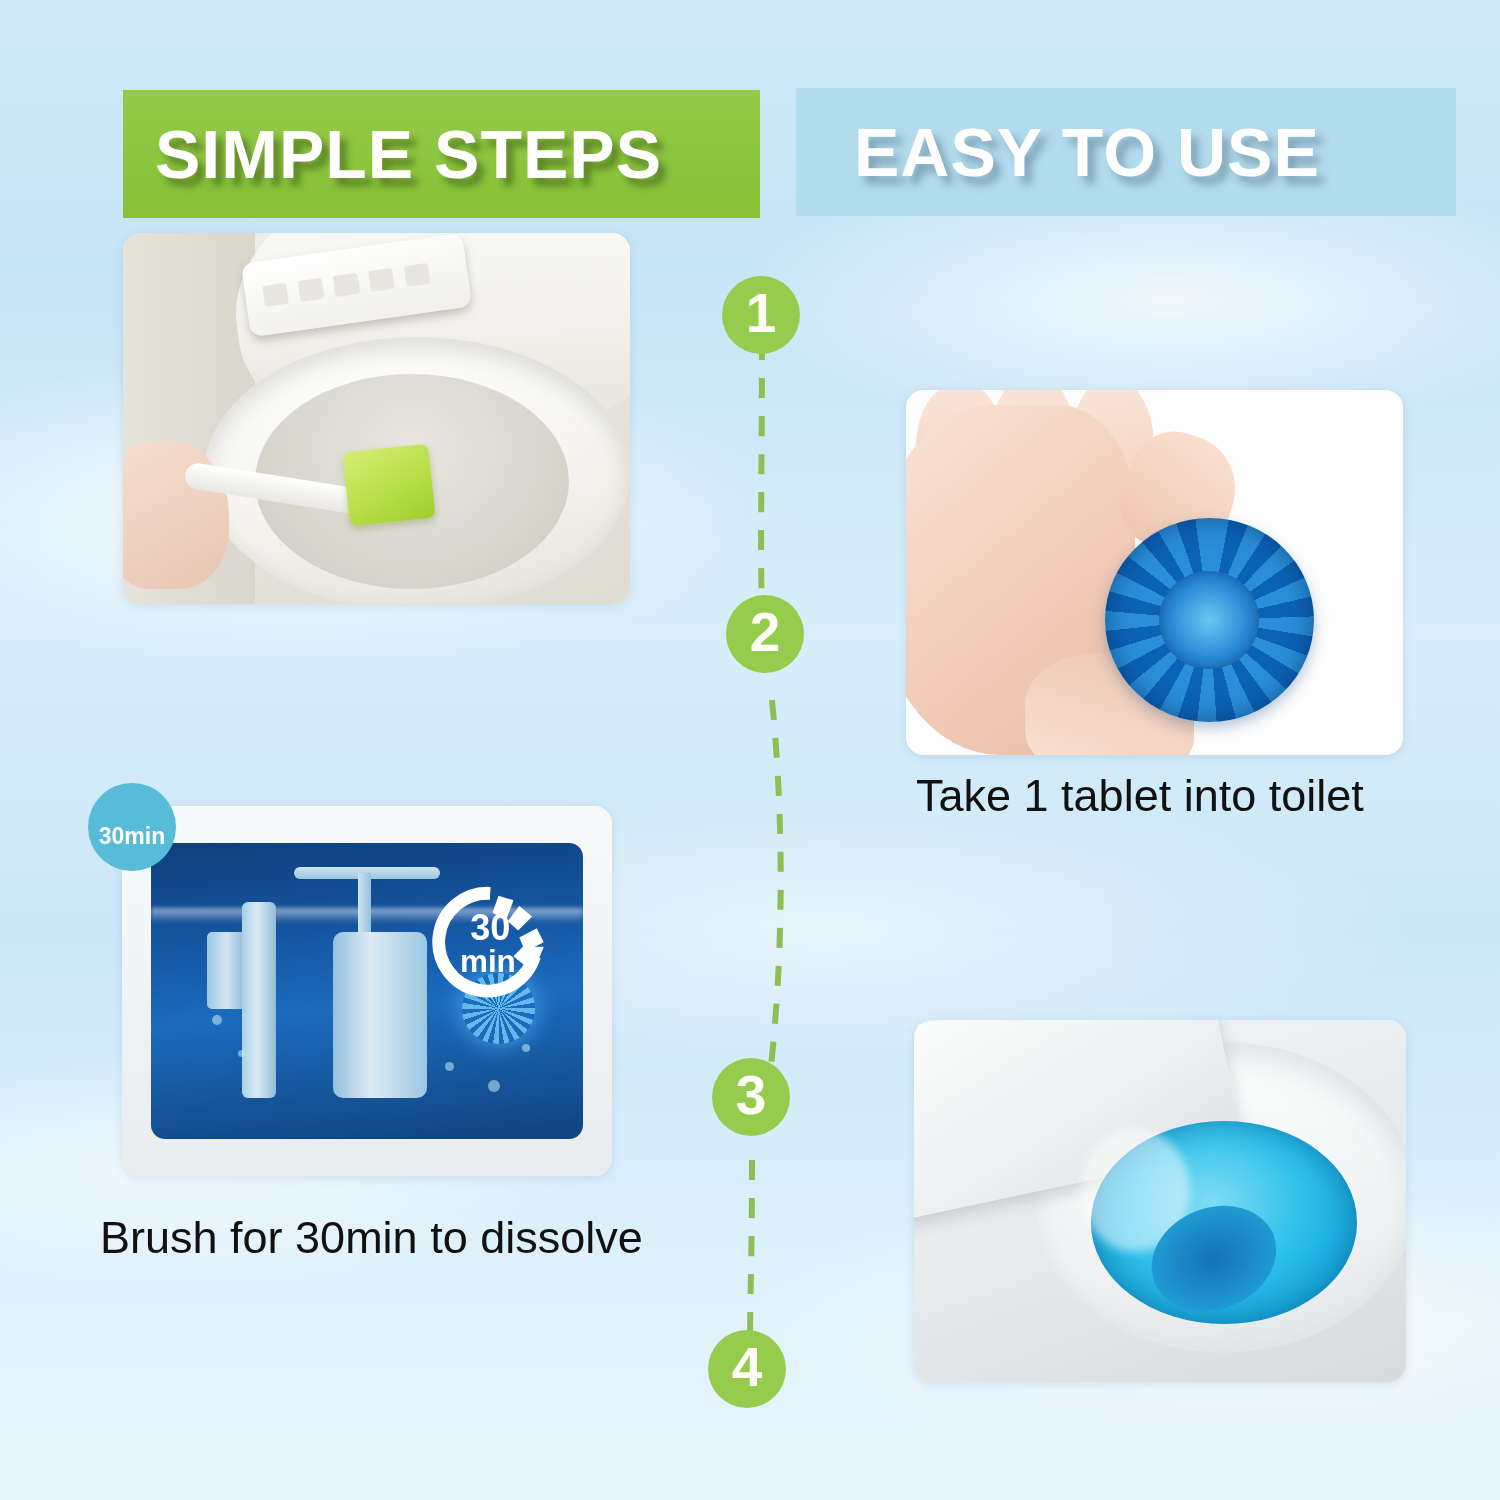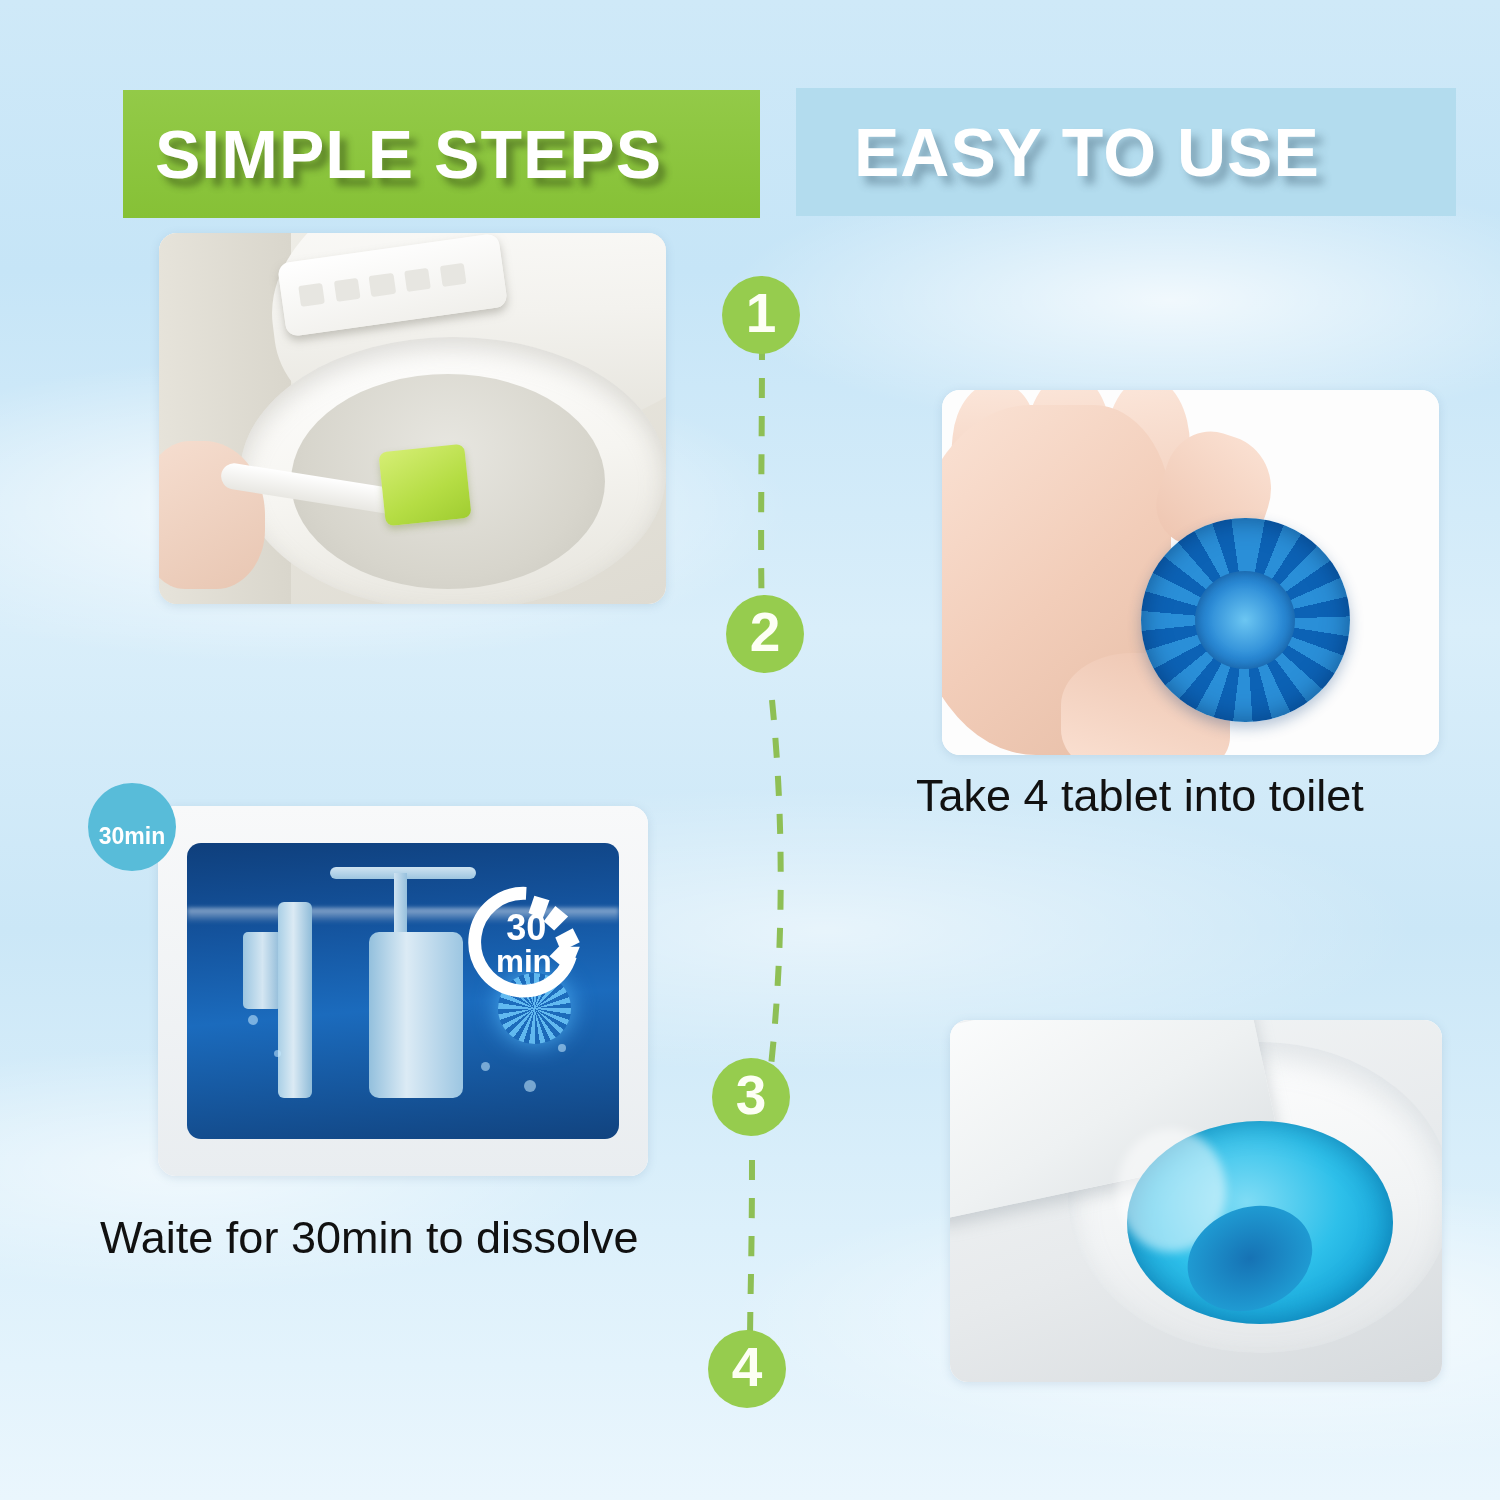--- a/index.html
+++ b/index.html
@@ -58,21 +58,20 @@
     text-shadow: 7px 8px 8px rgba(60,90,110,0.45);
   }
 
   
   .card {
     position: absolute;
     border-radius: 18px;
     overflow: hidden;
     background: #ffffff;
     box-shadow: 0 2px 10px rgba(90,130,160,0.18);
-    margin-left: 36px;
   }
   .card .photo {
     position: absolute;
     inset: 0;
     overflow: hidden;
     border-radius: 16px;
   }
 
   
   .caption {
@@ -274,21 +273,21 @@
       <div class="p2-bg"></div>
       <div class="p2-f1"></div>
         <div class="p2-f2"></div>
         <div class="p2-f3"></div>
       <div class="p2-palm"></div>
       <div class="p2-thumb"></div>
       <div class="p2-low"></div>
       <div class="p2-tablet"></div>
     </div>
   </div>
-  <div class="caption" style="left:916px; top:773px;">Take 4 tablet into toilet</div>
+  <div class="caption" style="left:916px; top:773px;">Take 1 tablet into toilet</div>
 
   <div class="card" style="left:122px; top:806px; width:490px; height:370px;">
     <div class="photo">
       <div class="p3-frame"></div>
       <div class="p3-inner">
         <div class="p3-waterline"></div>
         <div class="p3-pipe"></div>
         <div class="p3-pipe2"></div>
         <div class="p3-valveA2"></div>
         <div class="p3-valveA"></div>
@@ -310,21 +309,21 @@
             <text x="50" y="48" font-family="Liberation Sans, sans-serif" font-size="31" font-weight="bold" fill="#ffffff" text-anchor="middle">30</text>
             <text x="48" y="76" font-family="Liberation Sans, sans-serif" font-size="27" font-weight="bold" fill="#ffffff" text-anchor="middle">min</text>
           </svg>
         </div>
       </div>
     </div>
   </div>
   <div class="minbubble">
     <span>30min</span>
   </div>
-  <div class="caption" style="left:100px; top:1215px;">Waite for 30min to dissolve</div>
+  <div class="caption" style="left:100px; top:1215px;">Brush for 30min to dissolve</div>
 
   <div class="card" style="left:914px; top:1020px; width:492px; height:362px;">
     <div class="photo">
       <div class="p4-bg"></div>
       <div class="p4-rim"></div>
       <div class="p4-lid"></div>
       <div class="p4-water"></div>
       <div class="p4-foam"></div>
       <div class="p4-swirl"></div>
     </div>

